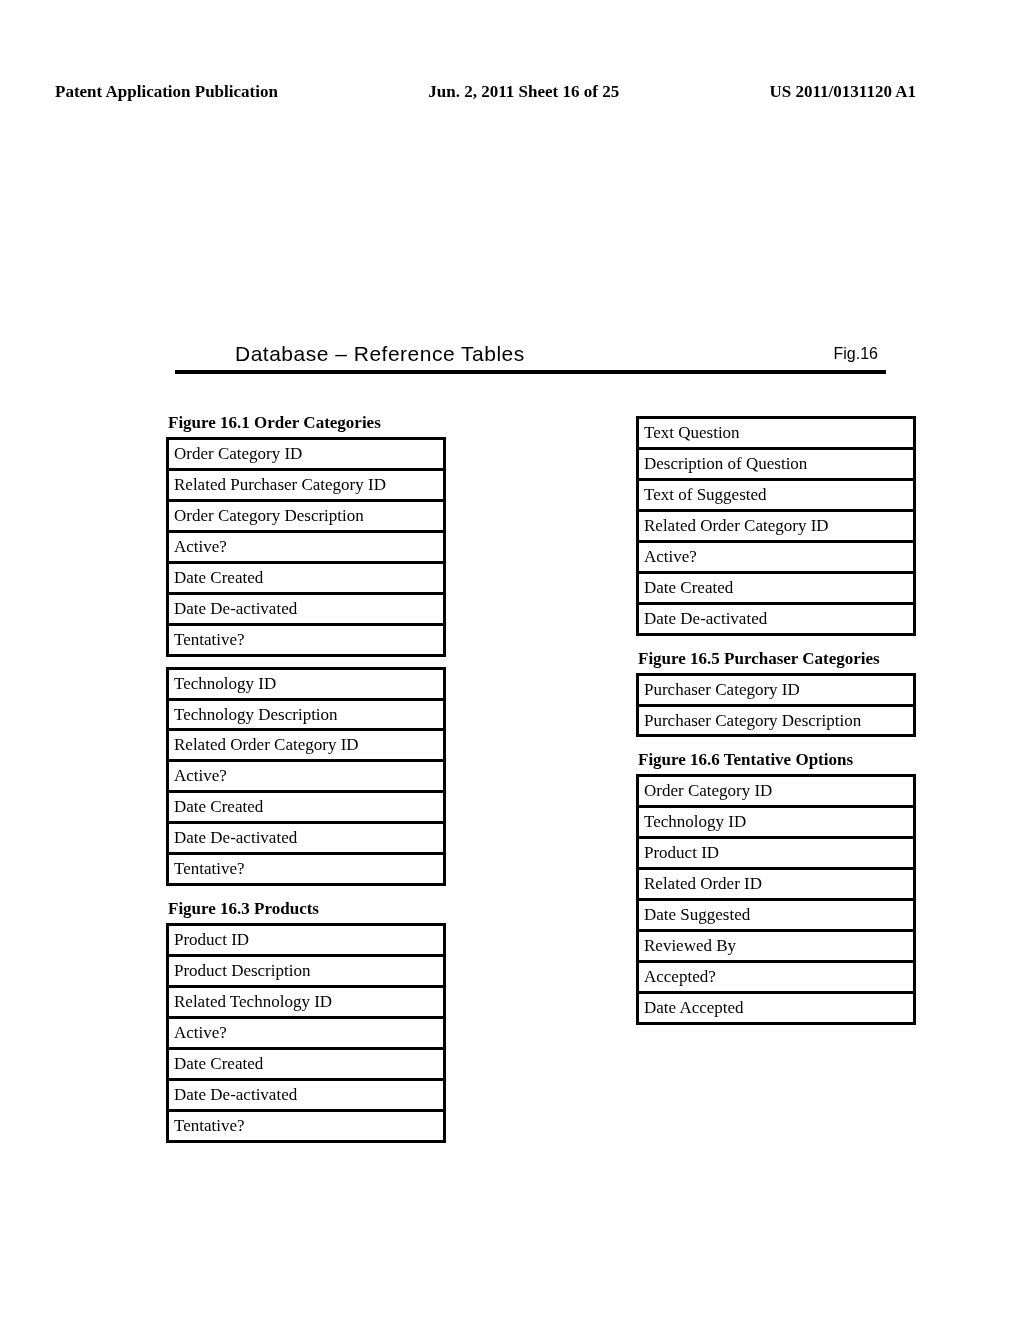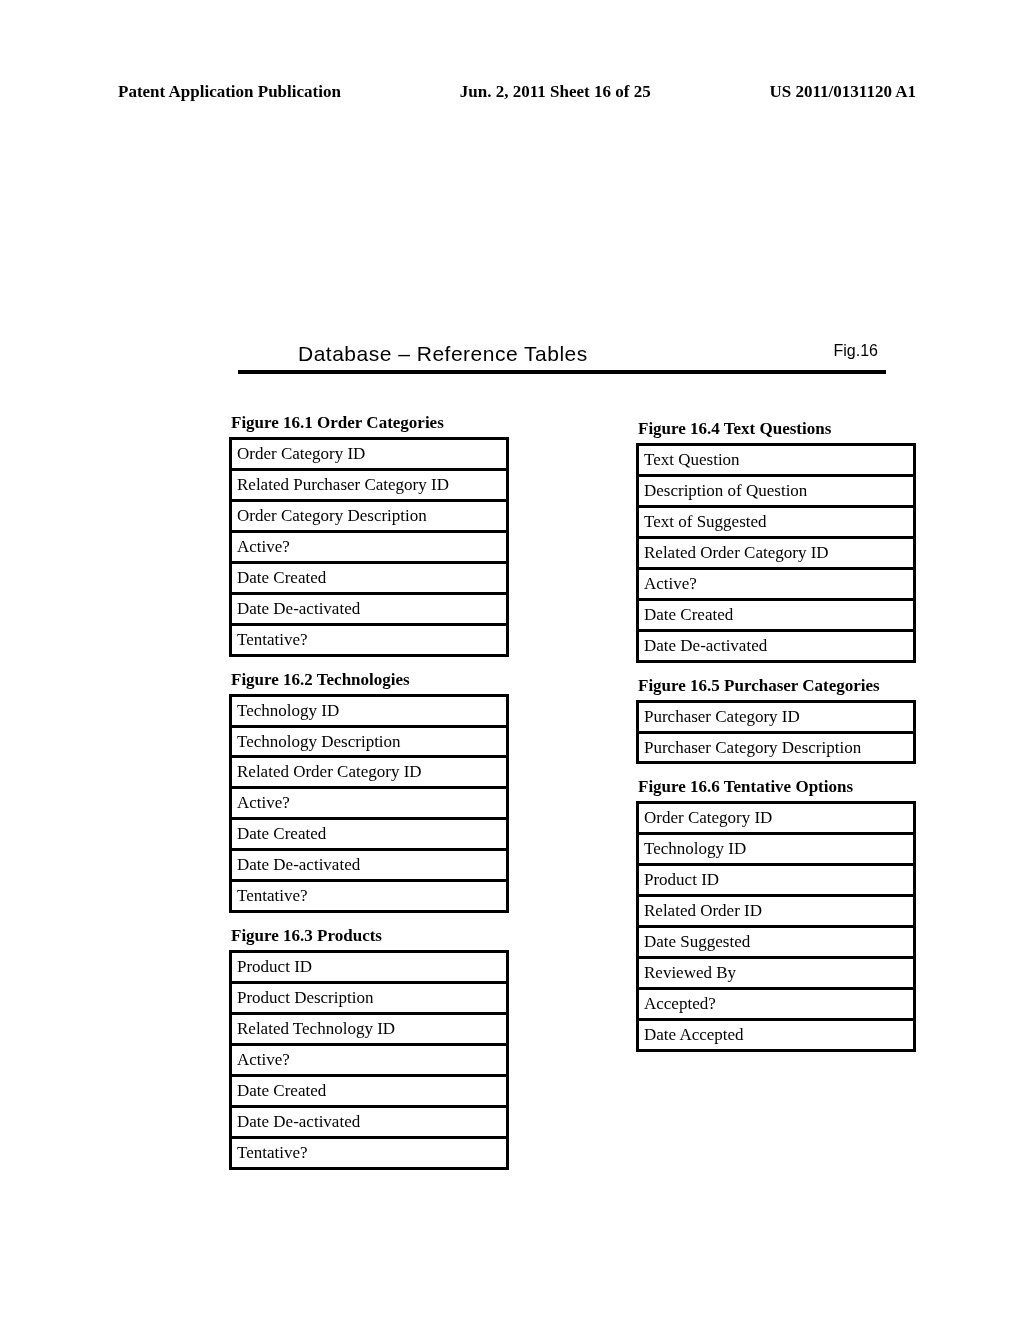--- a/index.html
+++ b/index.html
@@ -6,33 +6,33 @@
       margin: 0;
       padding: 0;
       background: #ffffff;
       width: 1024px;
       height: 1320px;
       font-family: "Times New Roman", Times, serif;
       color: #000;
       position: relative;
     }
     .page {
-      padding: 82px 108px 60px 118px;
+      padding: 82px 108px 60px 55px;
     }
     .header-line {
       display: flex;
       justify-content: space-between;
       font-size: 17px;
       font-weight: bold;
       margin-bottom: 240px;
     }
     .main-title-row {
       display: flex;
       justify-content: space-between;
-      align-items: flex-start;
+      align-items: center;
       border-bottom: 4px solid #000;
       padding-bottom: 4px;
       margin-left: 120px;
       margin-right: 30px;
       margin-bottom: 36px;
     }
     .main-title {
       font-size: 21px;
       font-family: Arial, Helvetica, sans-serif;
       letter-spacing: 0.5px;
@@ -121,21 +121,20 @@
                 <td>Date De-activated</td>
               </tr>
           <tr>
                 <td>Tentative?</td>
               </tr>
         </tbody>
           </table>
       </div>
 
       <div class="table-block">
-        <div class="table-caption">Figure 16.2 Technologies</div>
         <table class="db-table">
           <tbody>
               <tr>
                 <td>Technology ID</td>
               </tr>
           <tr>
                 <td>Technology Description</td>
               </tr>
           <tr>
                 <td>Related Order Category ID</td>
@@ -183,21 +182,20 @@
               </tr>
         </tbody>
           </table>
       </div>
 
     </div>
 
     <div class="col col-right">
 
       <div class="table-block">
-        <div class="table-caption">Figure 16.4 Text Questions</div>
         <table class="db-table">
           <tbody>
               <tr>
                 <td>Text Question</td>
               </tr>
           <tr>
                 <td>Description of Question</td>
               </tr>
           <tr>
                 <td>Text of Suggested</td>

